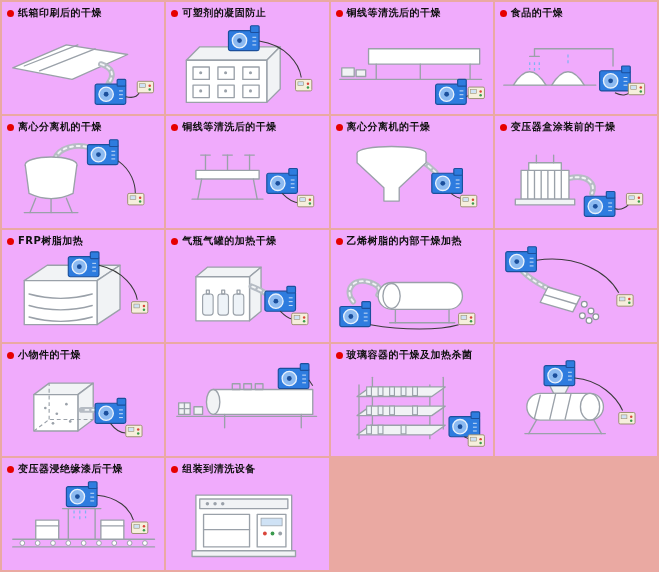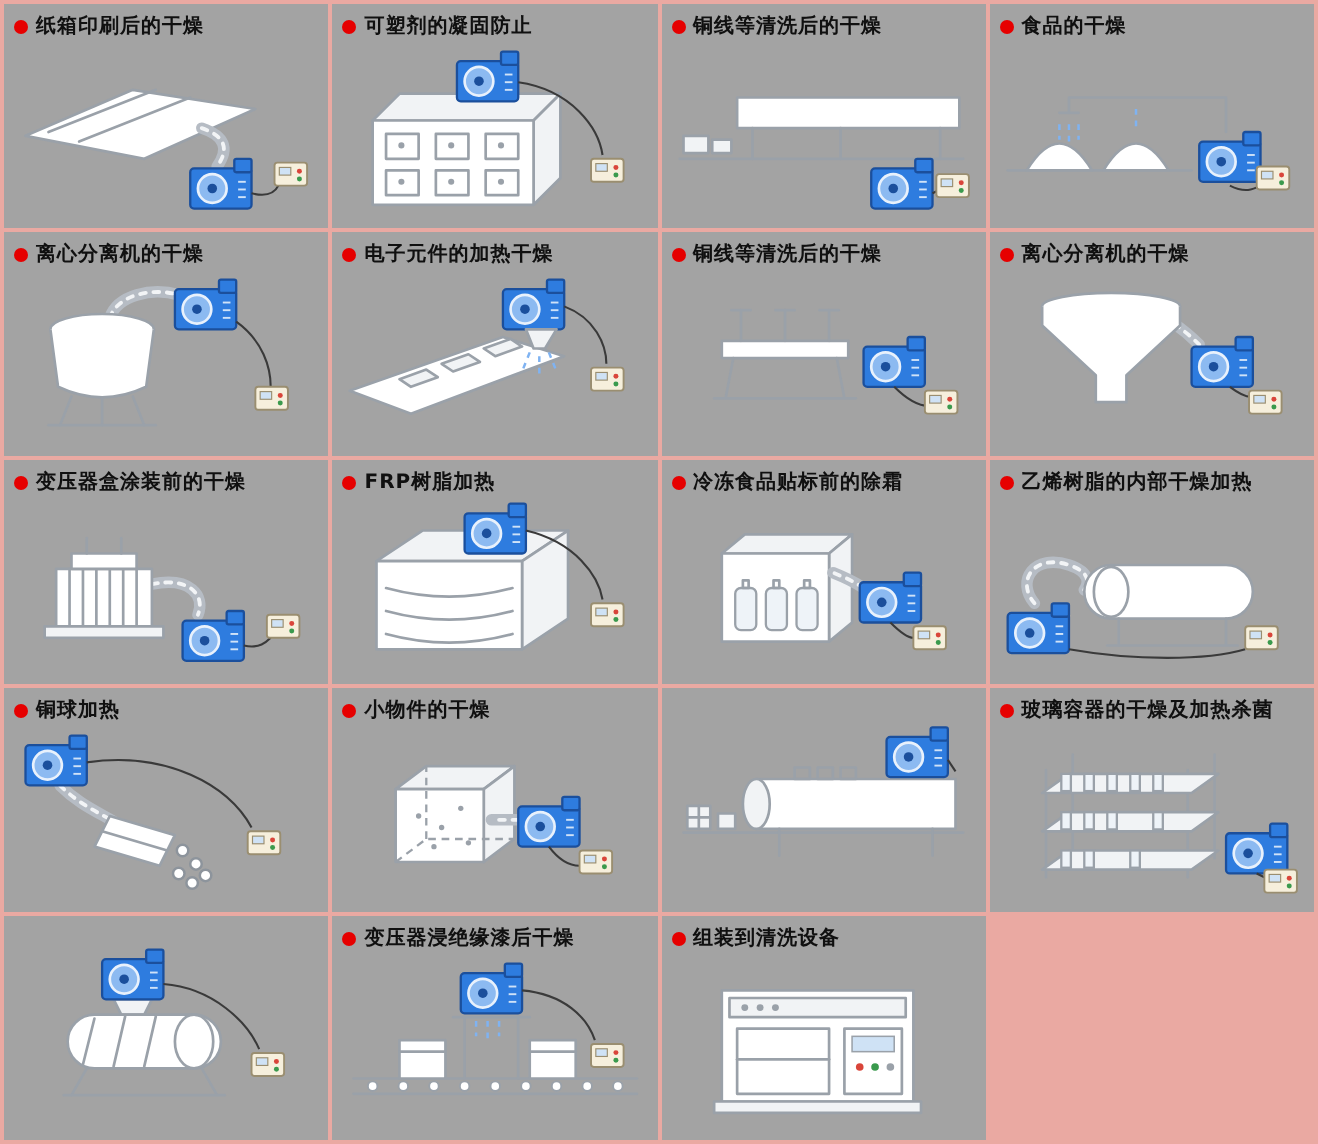--- a/index.html
+++ b/index.html
@@ -11,21 +11,21 @@
   .grid {
     width: 659px; height: 572px;
     border: 2px solid #eaa9a2;
     background: #eaa9a2;
     display: grid;
     grid-template-columns: repeat(4, 1fr);
     grid-template-rows: repeat(5, 1fr);
     gap: 2px;
   }
   .cell {
-    background: #a3a3a3;
+    background: #f0abfc;
     display: flex; flex-direction: column;
     padding: 4px 4px 2px 5px;
     overflow: hidden;
   }
   .hdr { display: flex; align-items: center; gap: 4px; flex: 0 0 14px; }
   .bullet {
     width: 7px; height: 7px; border-radius: 50%;
     background: #e60000; flex: 0 0 auto;
   }
   .lbl {
@@ -189,39 +189,20 @@
         <line class="ln" x1="62" y1="63" x2="68" y2="78"></line>
         <line class="ln" x1="46" y1="64" x2="46" y2="78"></line>
         <line class="ln" x1="18" y1="78" x2="74" y2="78"></line>
         <use href="#blower" x="84" y="2"></use>
         <path class="cab" d="M116,24 C130,34 134,48 134,58"></path>
         <use href="#ctrl" x="126" y="58"></use>
       </svg>
     </div>
   </div>
 
-  <div class="cell">
-    <div class="hdr">
-      <span class="bullet"></span>
-      <span class="lbl">电子元件的加热干燥</span>
-    </div>
-    <div class="art">
-      <svg viewBox="0 0 160 88">
-        <polygon class="lnf" points="4,60 84,32 116,42 36,72"></polygon>
-        <polygon class="lnf2" points="30,54 44,49 50,53 36,58"></polygon>
-        <polygon class="lnf2" points="52,46 66,41 72,45 58,50"></polygon>
-        <polygon class="lnf2" points="74,38 88,33 94,37 80,42"></polygon>
-        <use href="#blower" x="84" y="2"></use>
-        <polygon class="lnf2" points="96,28 112,28 106,38 100,38"></polygon>
-        <path class="air" d="M98,40 l-4,10 M103,42 l0,12 M108,40 l4,10"></path>
-        <path class="cab" d="M116,16 C132,22 138,36 138,46"></path>
-        <use href="#ctrl" x="130" y="48"></use>
-      </svg>
-    </div>
-  </div>
 
   <div class="cell">
     <div class="hdr">
       <span class="bullet"></span>
       <span class="lbl">铜线等清洗后的干燥</span>
     </div>
     <div class="art">
       <svg viewBox="0 0 160 88">
         <rect class="lnf" x="26" y="34" width="66" height="9"></rect>
         <line class="ln" x1="36" y1="34" x2="36" y2="18"></line>
@@ -301,21 +282,21 @@
         <use href="#blower" x="64" y="0"></use>
         <path class="cab" d="M96,14 C122,20 134,38 136,50"></path>
         <use href="#ctrl" x="130" y="52"></use>
       </svg>
     </div>
   </div>
 
   <div class="cell">
     <div class="hdr">
       <span class="bullet"></span>
-      <span class="lbl">冷冻食品贴标前的除霜</span>
+      <span class="lbl">气瓶气罐的加热干燥</span>
     </div>
     <div class="art">
       <svg viewBox="0 0 160 88">
         <polygon class="lnf2" points="26,26 38,16 94,16 82,26"></polygon>
         <polygon class="lnf2" points="82,26 94,16 94,62 82,72"></polygon>
         <rect class="lnf" x="26" y="26" width="56" height="46"></rect>
         <rect class="lnb" x="33" y="44" width="11" height="22" rx="3"></rect>
           <rect class="ln" x="37" y="40" width="3" height="4"></rect>
         <rect class="lnb" x="49" y="44" width="11" height="22" rx="3"></rect>
           <rect class="ln" x="53" y="40" width="3" height="4"></rect>
@@ -345,24 +326,20 @@
         <line class="ln" x1="118" y1="60" x2="118" y2="74"></line>
         <line class="ln" x1="56" y1="74" x2="124" y2="74"></line>
         <use href="#blower" x="4" y="52"></use>
         <path class="cab" d="M36,76 C70,82 108,82 128,76"></path>
         <use href="#ctrl" x="128" y="64"></use>
       </svg>
     </div>
   </div>
 
   <div class="cell">
-    <div class="hdr">
-      <span class="bullet"></span>
-      <span class="lbl">铜球加热</span>
-    </div>
     <div class="art">
       <svg viewBox="0 0 160 88">
         <path class="hose" d="M24,28 C34,38 44,42 54,48"></path>
         <path class="hosed" d="M24,28 C34,38 44,42 54,48"></path>
         <use href="#blower" x="6" y="2"></use>
         <polygon class="lnf" points="50,44 84,54 76,70 42,60"></polygon>
         <line class="ln" x1="46" y1="52" x2="80" y2="62"></line>
         <circle class="ball" cx="88" cy="62" r="3"></circle>
         <circle class="ball" cx="95" cy="69" r="3"></circle>
         <circle class="ball" cx="86" cy="74" r="3"></circle>

